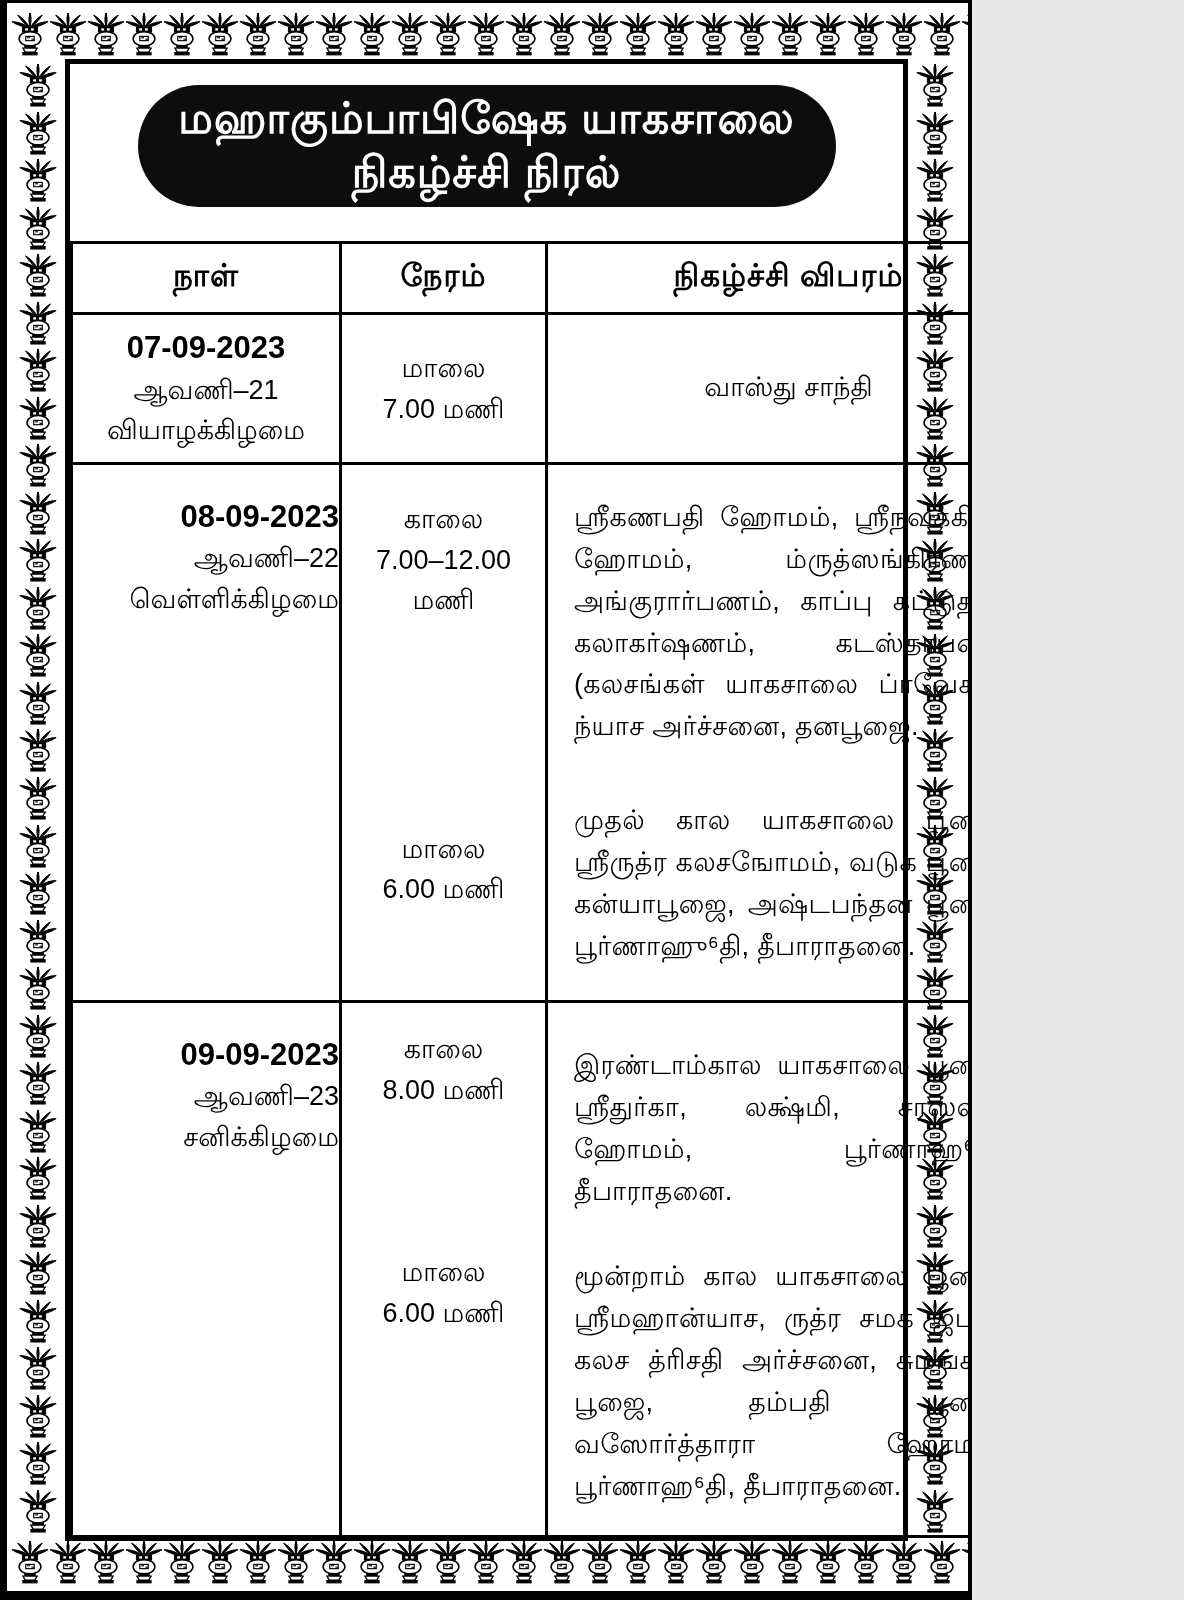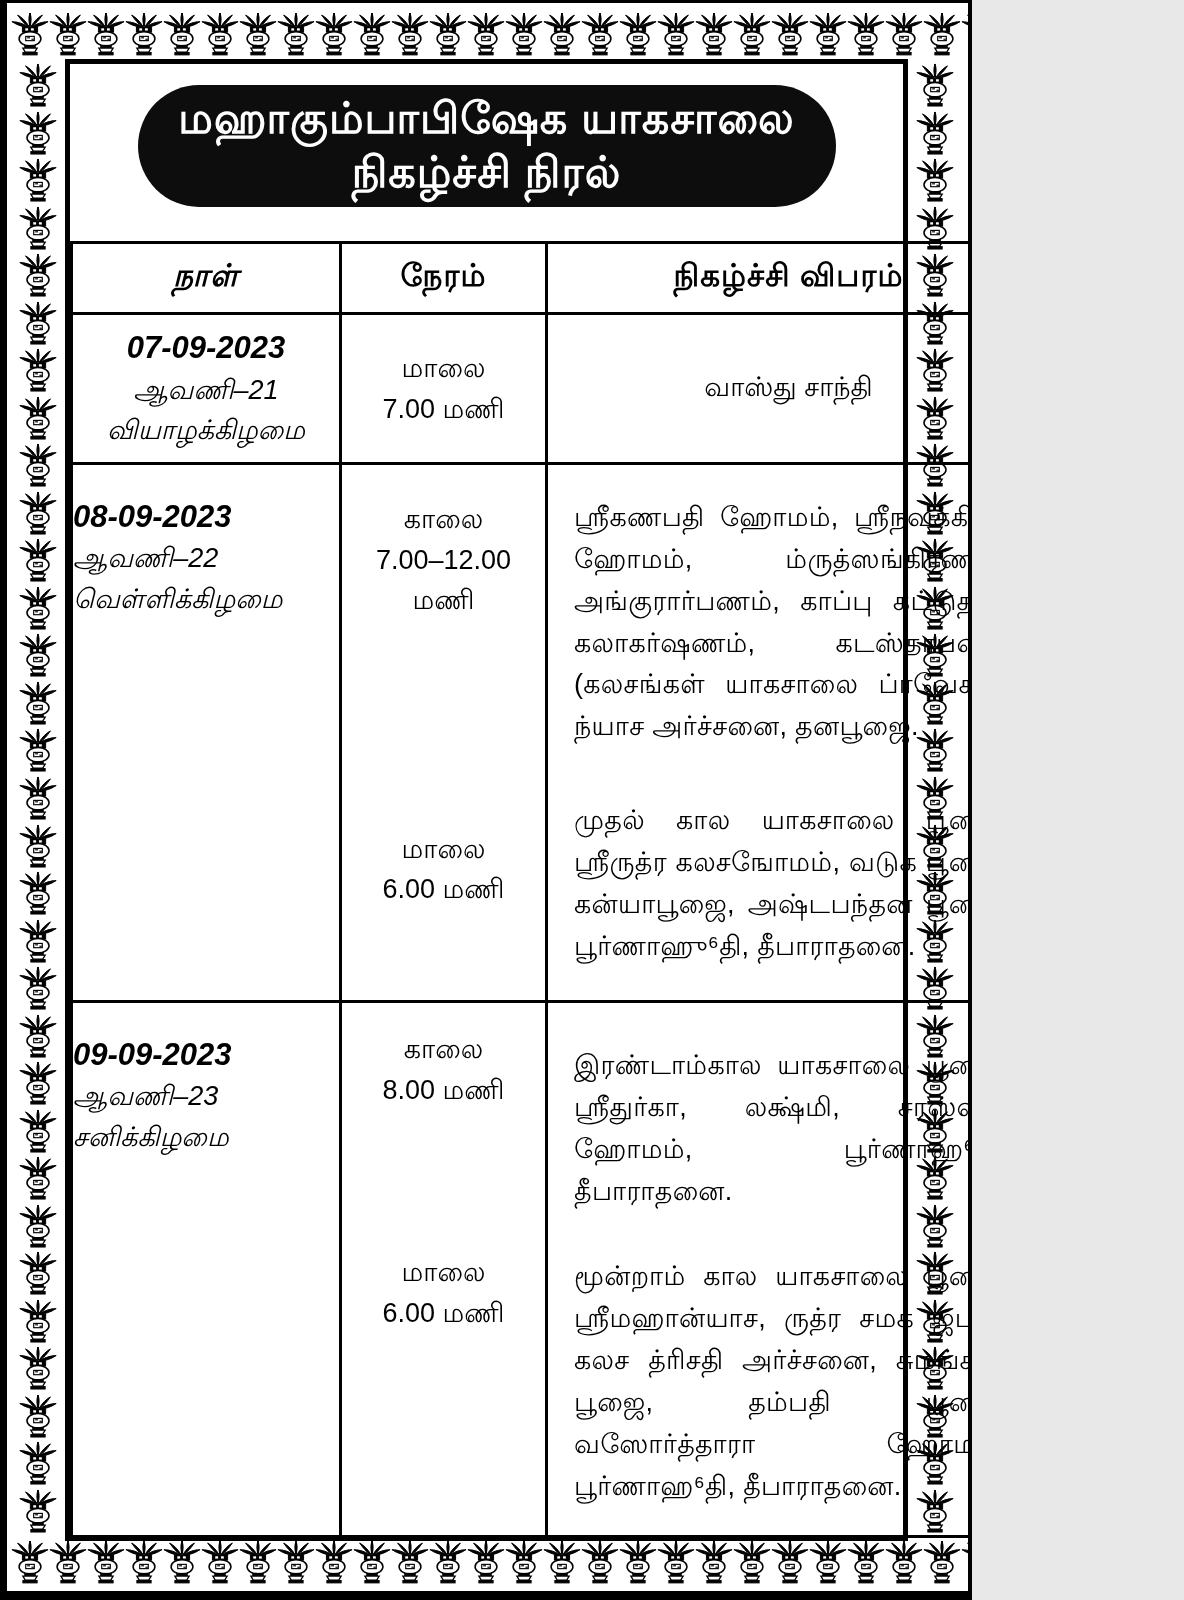--- a/index.html
+++ b/index.html
@@ -34,21 +34,21 @@
     display:flex;flex-direction:column;justify-content:center;align-items:center;
     color:#fff;font-weight:bold;
   }
   .banner .l1{font-size:43px;line-height:1.25;letter-spacing:1px;}
   .banner .l2{font-size:43px;line-height:1.25;letter-spacing:1px;}
   
   .tbl{width:956px;margin:34px auto 0;border:3px solid #000;}
   .tr{display:flex;align-items:stretch;box-sizing:border-box;}
   .tr + .tr{border-top:3px solid #000;}
   .td{box-sizing:border-box;}
-  .c1{width:266px;flex:0 0 auto;text-align:left;font-style:italic;}
+  .c1{width:266px;flex:0 0 auto;text-align:right;}
   .c2{width:206px;flex:0 0 auto;border-left:3px solid #000;text-align:center;}
   .c3{flex:1 1 auto;border-left:3px solid #000;}
   .thead{height:68px;}
   .thead .td{display:flex;align-items:center;justify-content:center;
              font-weight:bold;font-size:31px;letter-spacing:1px;}
   .row1{min-height:150px;}
   .row1 .td{display:flex;flex-direction:column;justify-content:center;align-items:center;padding:10px 0;}
   .row2{min-height:538px;}
   .row3{min-height:504px;}
   .date-num{font-weight:bold;font-size:31px;line-height:1.4;}

